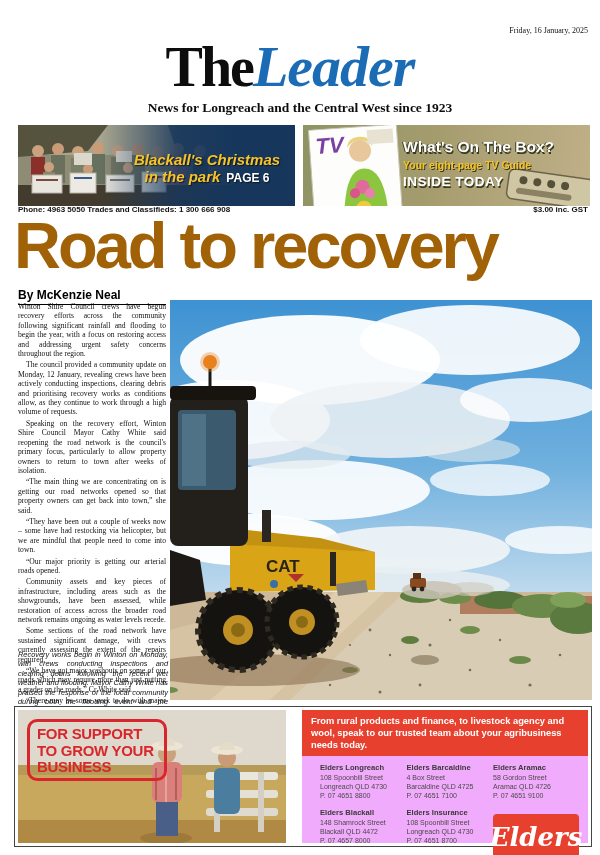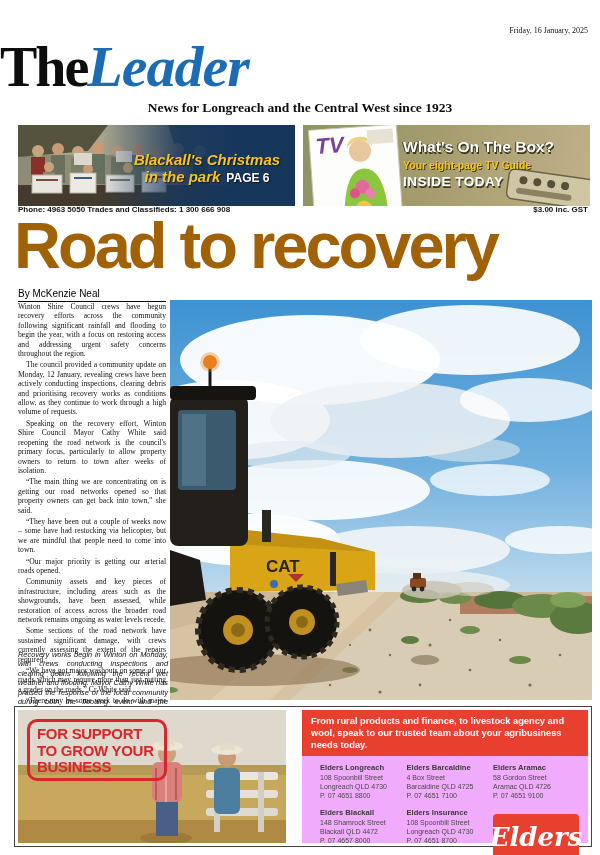--- a/index.html
+++ b/index.html
@@ -1,21 +1,21 @@
 <!DOCTYPE html>
 <html><head>
 <meta charset="utf-8">
 <style>
   * { margin:0; padding:0; box-sizing:border-box; }
   html,body { width:600px; height:855px; background:#fff; font-family:"Liberation Sans", sans-serif; }
   #page { position:relative; width:600px; height:855px; background:#fff; overflow:hidden; }
 
   
   .date { position:absolute; top:26px; right:12px; font-family:"Liberation Serif", serif; font-size:8px; color:#111; }
-  .masthead { position:absolute; top:38px; left:0; width:580px; text-align:left; line-height:1; }
+  .masthead { position:absolute; top:38px; left:0; width:580px; text-align:center; line-height:1; }
   .masthead .the { font-family:"Liberation Serif", serif; font-weight:bold; font-size:56px; color:#0d0d0d; letter-spacing:-2px; }
   .masthead .leader { font-family:"Liberation Serif", serif; font-weight:bold; font-style:italic; font-size:58px; color:#1b6cb5; letter-spacing:-1px; }
   .tagline { position:absolute; top:100px; left:0; width:600px; text-align:center; font-family:"Liberation Serif", serif; font-weight:bold; font-size:13.5px; color:#0d0d0d; }
 
   
   .banner { position:absolute; top:125px; height:81px; overflow:hidden; }
   .banner svg { position:absolute; inset:0; }
   #promo-left { left:18px; width:277px; background:#16365c; }
   #promo-left .fade { position:absolute; inset:0; background:linear-gradient(90deg, rgba(22,54,92,0) 30%, rgba(22,54,92,.85) 58%, #16365c 80%); }
   .promoL-text { position:absolute; right:8px; top:26px; width:160px; text-align:center; line-height:1.15; }
@@ -27,21 +27,21 @@
   .promoR-l2 { font-weight:bold; font-size:10.5px; color:#f7c325; text-shadow:1px 1px 0 #3a3a22; margin-top:2px; }
   .promoR-l3 { font-weight:bold; font-size:13.5px; color:#fff; letter-spacing:.5px; text-shadow:1px 1.5px 0 #3a3a22; margin-top:3px; }
 
   
   .inforow { position:absolute; top:205px; left:18px; width:570px; display:flex; justify-content:space-between; font-size:8px; font-weight:bold; color:#111; }
 
   
   .headline { position:absolute; top:213px; left:14px; width:580px; font-size:65px; font-weight:bold; color:#a16207; letter-spacing:-3px; line-height:1; white-space:nowrap; }
 
   
-  .byline { position:absolute; top:288px; left:18px; width:148px; font-size:10px; font-weight:normal; color:#000; border-bottom:1.5px solid #000; padding-bottom:2px; }
+  .byline { position:absolute; top:288px; left:18px; width:148px; font-size:12px; font-weight:bold; color:#000; border-bottom:1.5px solid #000; padding-bottom:2px; }
   .column { position:absolute; top:302px; left:18px; width:148px; font-family:"Liberation Serif", serif; font-size:7.6px; line-height:1.24; color:#111; text-align:justify; }
   .column p { margin-bottom:2px; text-indent:8px; }
   .column p:first-child { text-indent:0; }
   .continued { text-align:right; font-family:"Liberation Sans", sans-serif; font-weight:bold; font-size:7.5px; margin-top:4px; }
   .caption { position:absolute; top:650px; left:18px; width:150px; font-size:7.4px; line-height:1.28; font-style:italic; color:#111; text-align:justify; }
 
   
   .photo { position:absolute; top:300px; left:170px; width:422px; height:400px; overflow:hidden; }
 
   

